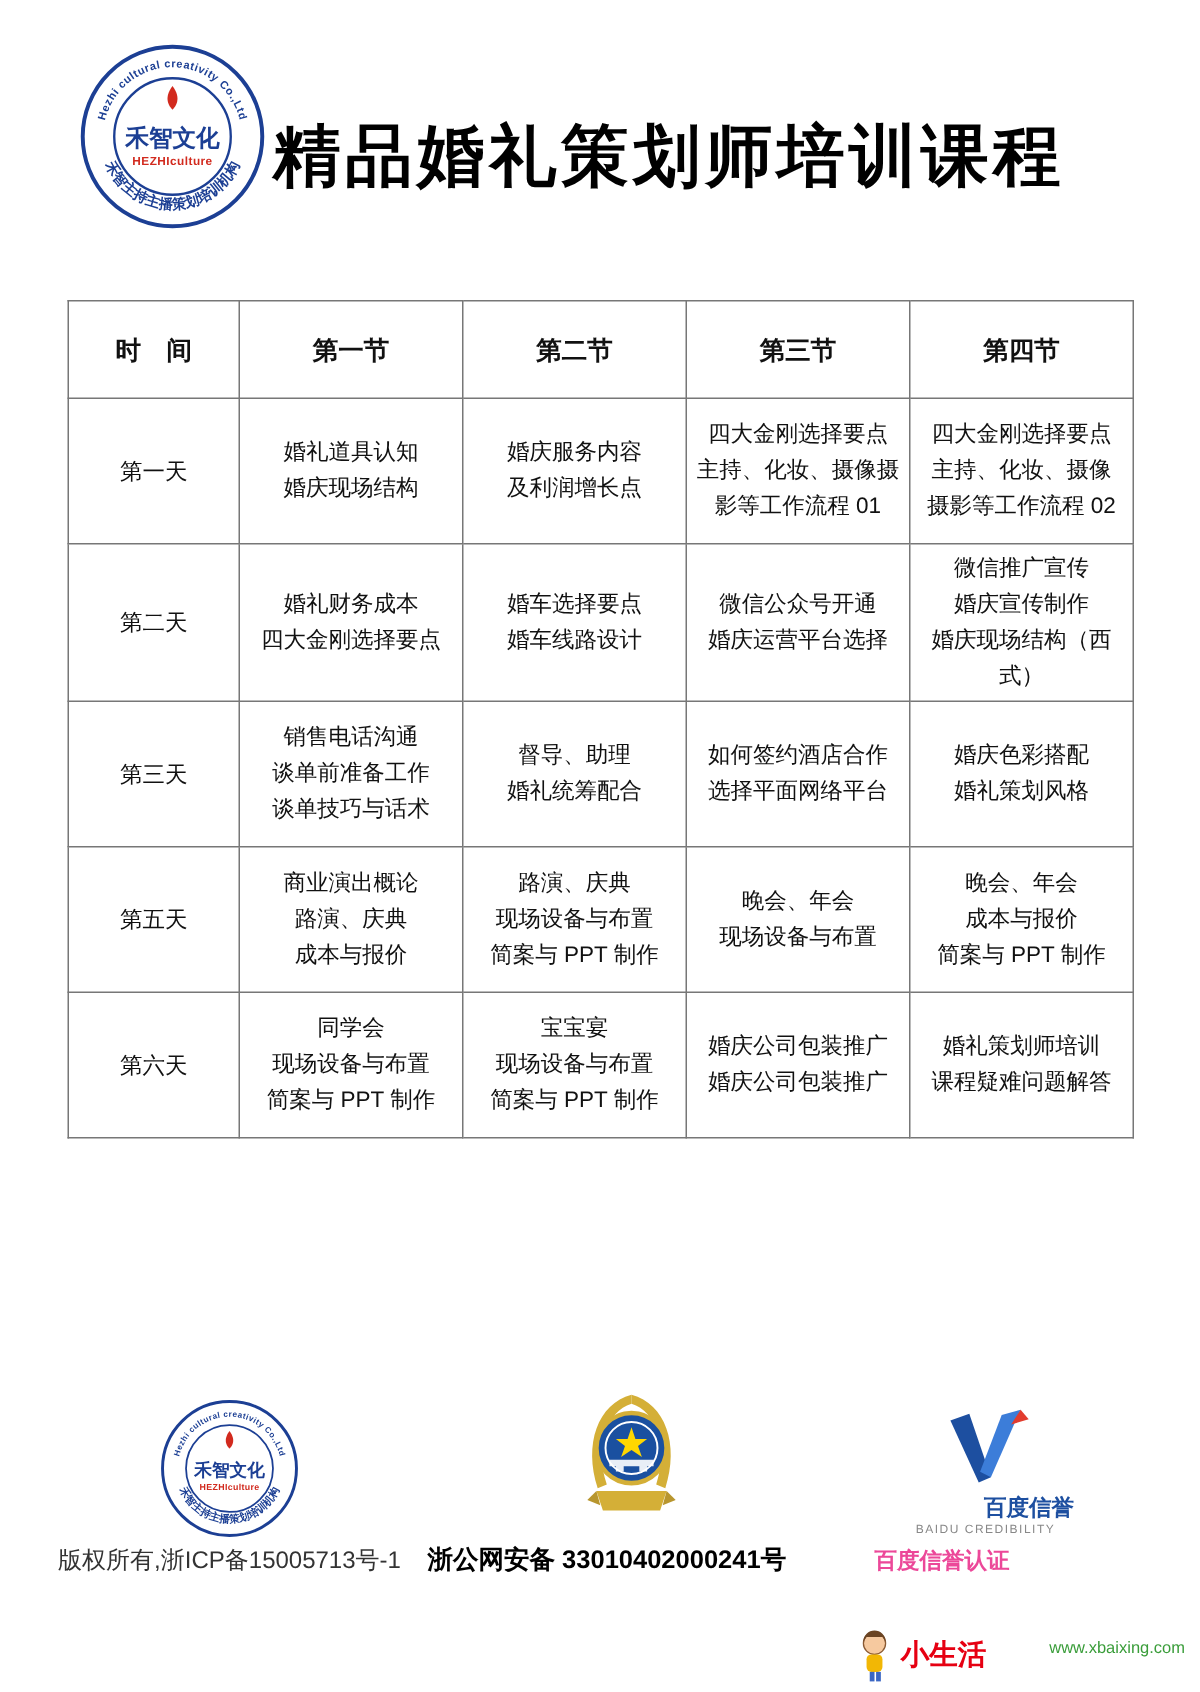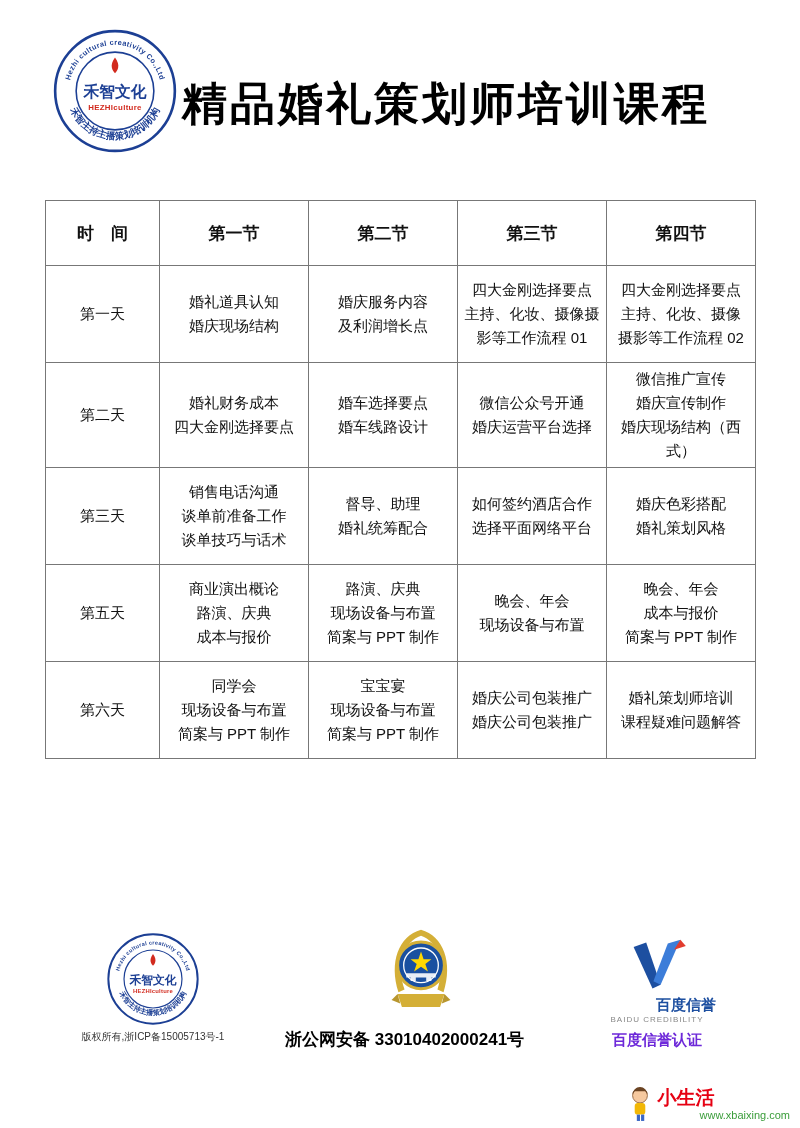--- a/index.html
+++ b/index.html
@@ -34,48 +34,48 @@
   }
   .course-table thead th { height:56px; font-size:17px; font-weight:bold; }
   .course-table tbody td { height:88px; font-size:15px; }
   .day-cell { font-size:16px; font-weight:normal; }
   .cell-line { line-height:1.6; }
 
   
   .footer-logo { position:absolute; left:106px; top:932px; width:94px; height:94px; }
   .copyright {
     position:absolute; left:18px; top:1030px; width:270px; text-align:center;
-    font-size:10px; color:#333;
+    font-size:16px; color:#333;
   }
   .badge { position:absolute; left:382px; top:926px; width:78px; height:96px; }
   .police-text {
     position:absolute; left:285px; top:1028px; width:270px; 
     font-size:17px; font-weight:bold; color:#000;
   }
   .baidu-v { position:absolute; left:628px; top:938px; width:58px; height:54px; }
   .baidu-name {
     position:absolute; left:598px; top:996px; width:118px; text-align:right;
     color:#1d4fa0; font-weight:bold; font-size:15px;
   }
   .baidu-en {
     position:absolute; left:598px; top:1015px; width:118px; text-align:center;
     color:#888; font-size:8px; letter-spacing:1px;
   }
   .baidu-cert {
-    position:absolute; left:583px; top:1031px; width:148px; text-align:center;
-    color:#6d28d9; font-weight:bold; font-size:15px;
+    position:absolute; left:583px; top:1031px; width:148px; text-align:left;
+    color:#ec4899; font-weight:bold; font-size:15px;
   }
 
   
   .watermark {
     position:absolute; right:10px; bottom:6px;
     display:flex; align-items:center; gap:5px;
   }
   .mascot { width:26px; height:36px; }
-  .wm-text { display:flex; flex-direction:column; line-height:1.15; }
+  .wm-text { display:flex; flex-direction:row; line-height:1.15; }
   .wm-name { color:#e60012; font-weight:bold; font-size:19px; }
   .wm-url { color:#3a9d3a; font-size:11px;padding-left:42px; }
 </style>
 </head>
 <body>
 
 <div class="page">
 
   <svg class="header-logo" viewBox="0 0 120 120">
     <circle cx="60" cy="60" r="57" fill="#fff" stroke="#1c3f94" stroke-width="2.5"></circle>

